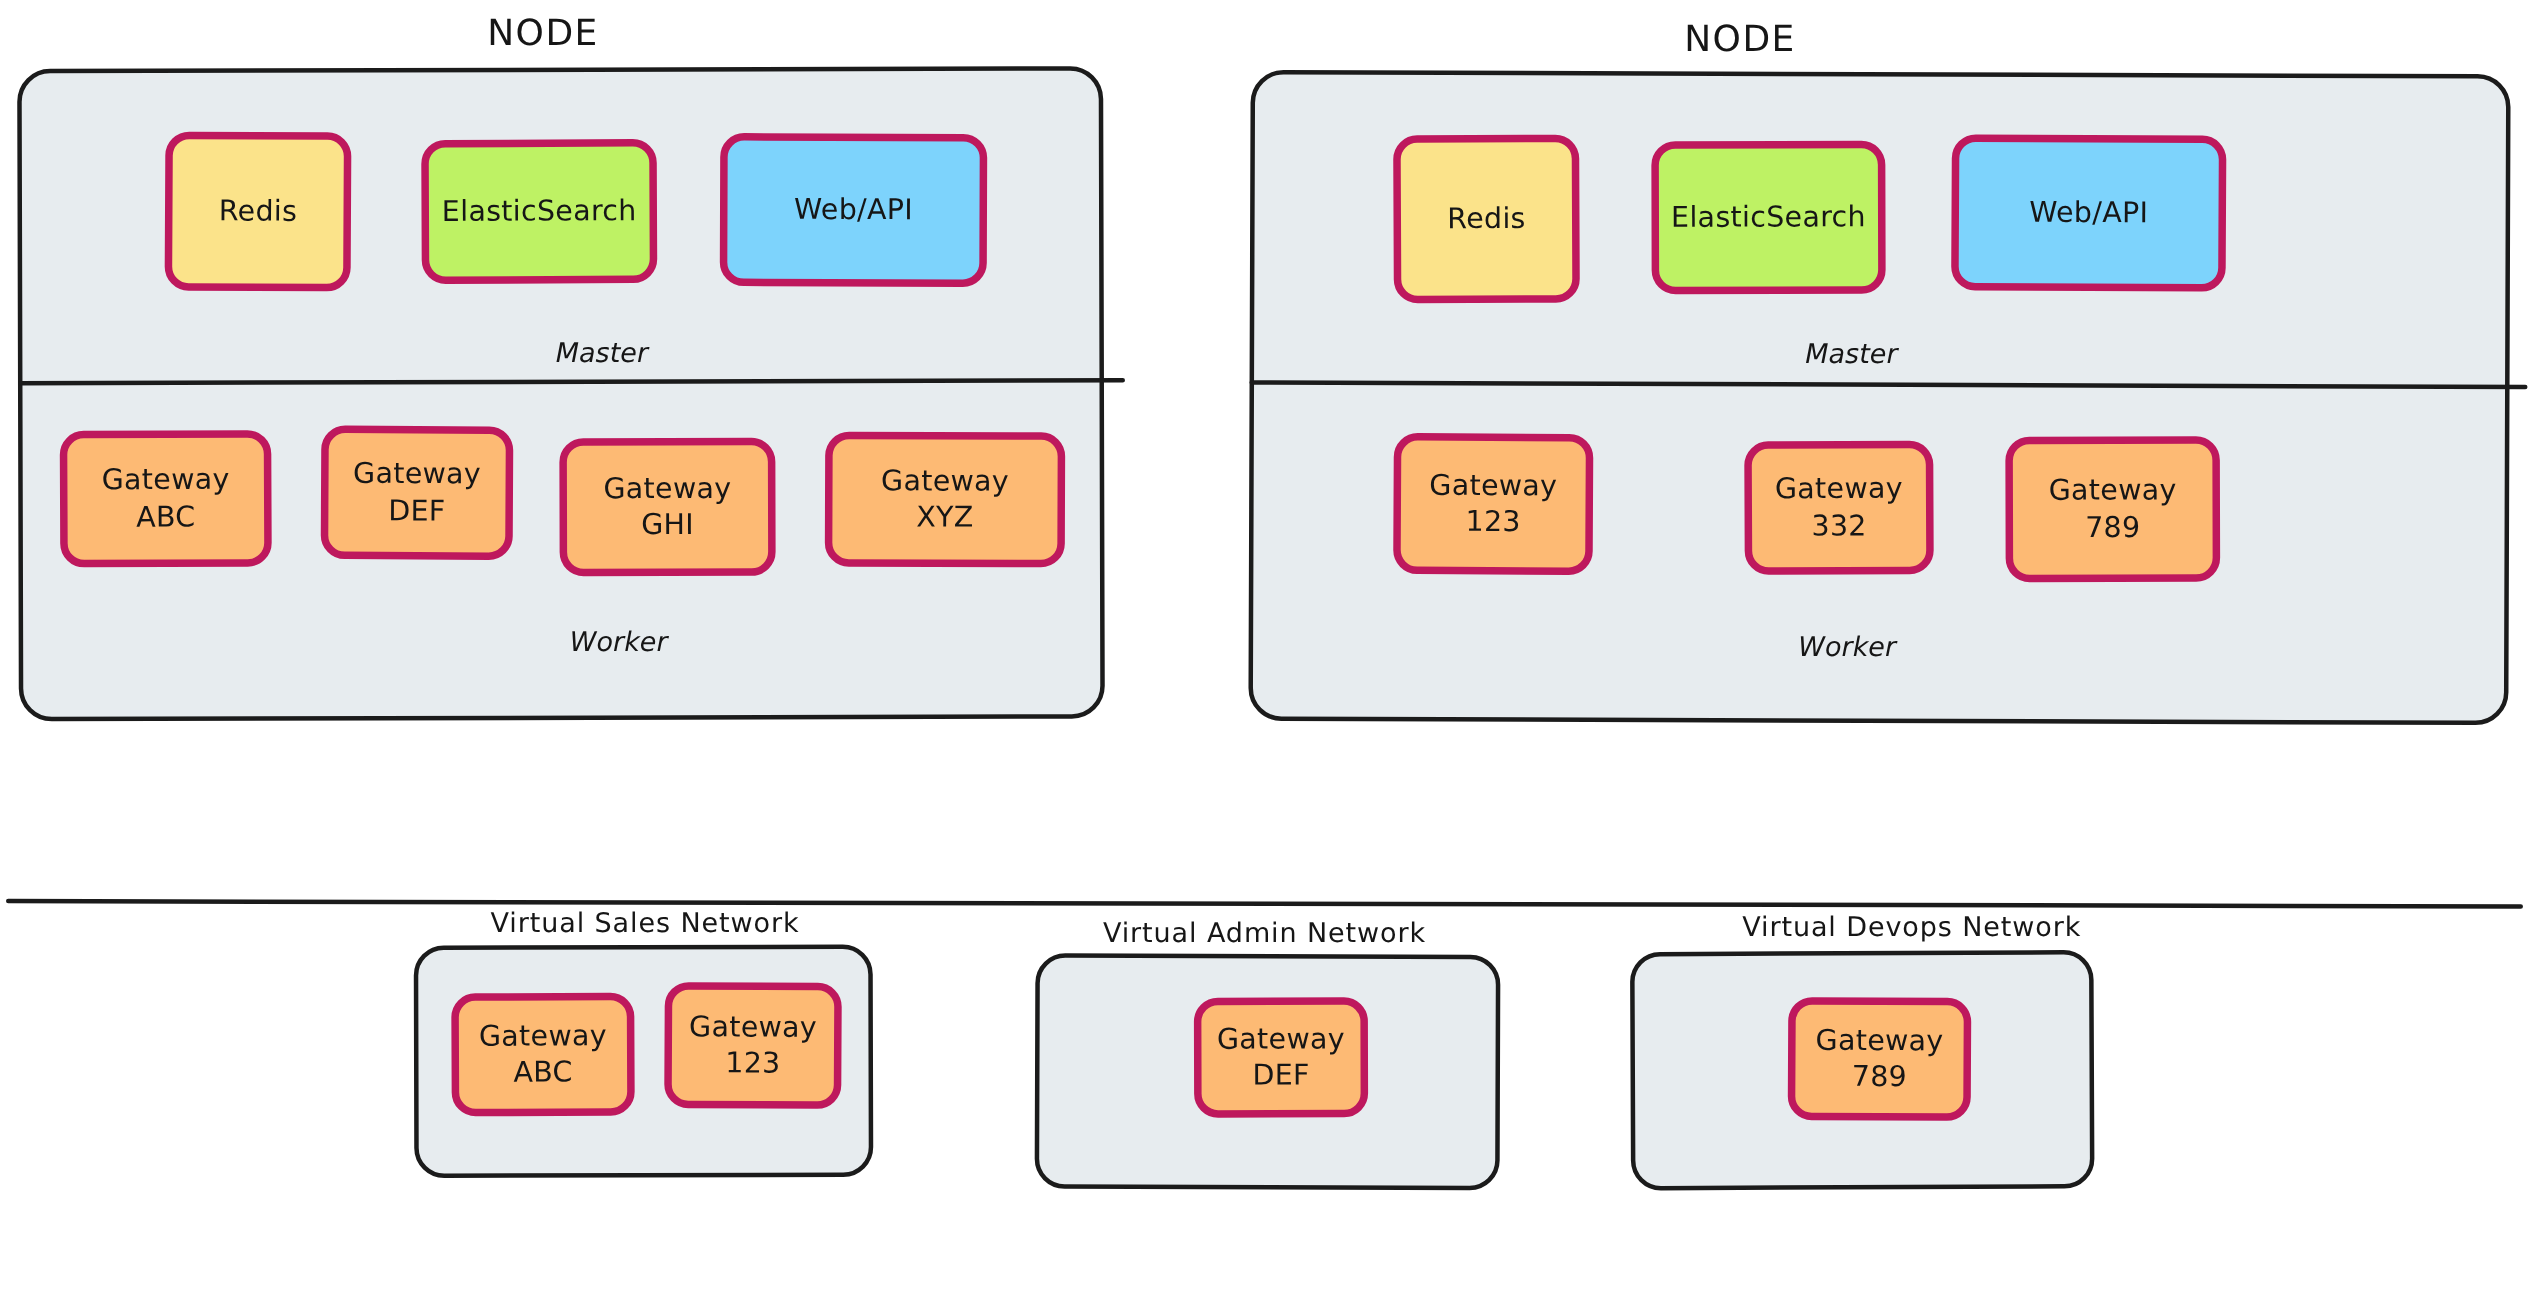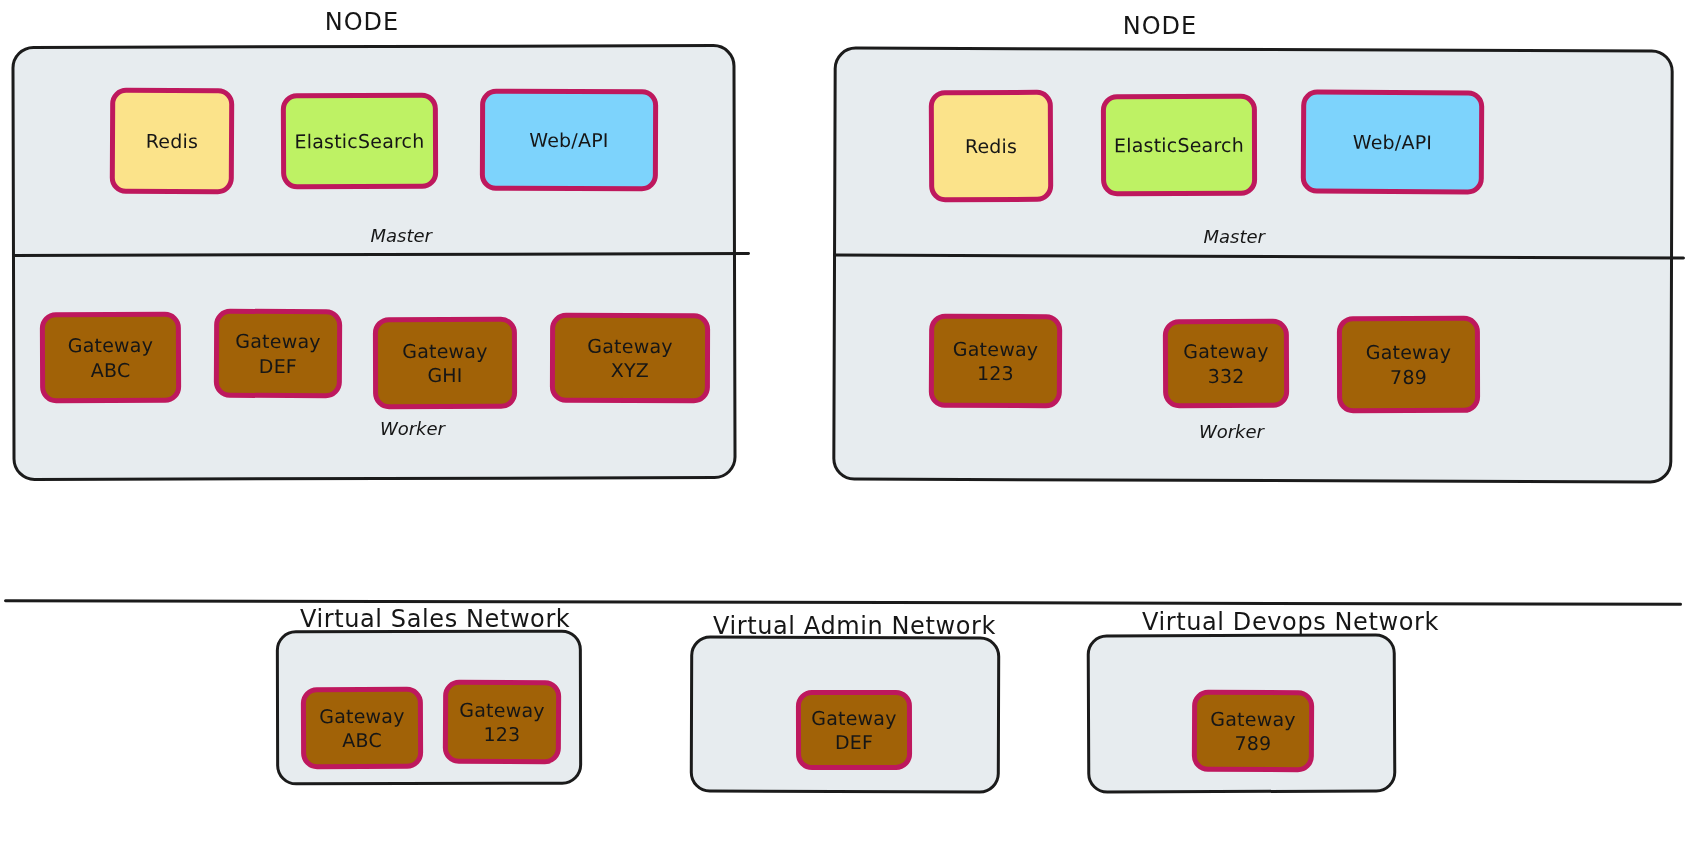--- a/index.html
+++ b/index.html
@@ -38,37 +38,37 @@
     align-items: center;
     justify-content: center;
     text-align: center;
     line-height: 1.28;
     font-size: 19px;
     letter-spacing: 0.2px;
   }
   .chip.redis        { background: #fbe38a; }
   .chip.elastic      { background: #bef264; }
   .chip.webapi       { background: #7dd3fc; }
-  .chip.gateway      { background: #a16207; margin-top: 25px; }
+  .chip.gateway      { background: #fdba74; }
 
   
   .section-caption {
     font-size: 18px;
     text-align: right;
     white-space: nowrap;
     font-style: italic;
   }
   
   .outer-caption {
     font-size: 19px;
     text-align: center;
     white-space: nowrap;
   }
   .outer-caption.node-caption { font-size: 24px; letter-spacing: 1px; }
-  .outer-caption.net-caption  { font-size: 24px; letter-spacing: 0.6px; text-align: center; }
+  .outer-caption.net-caption  { font-size: 18px; letter-spacing: 0.6px; text-align: center; }
 
   
   .divider {
     background: #1b1b1b;
     height: 3px;
     border-radius: 2px;
   }
   .main-separator {
     background: #1b1b1b;
     height: 3px;

